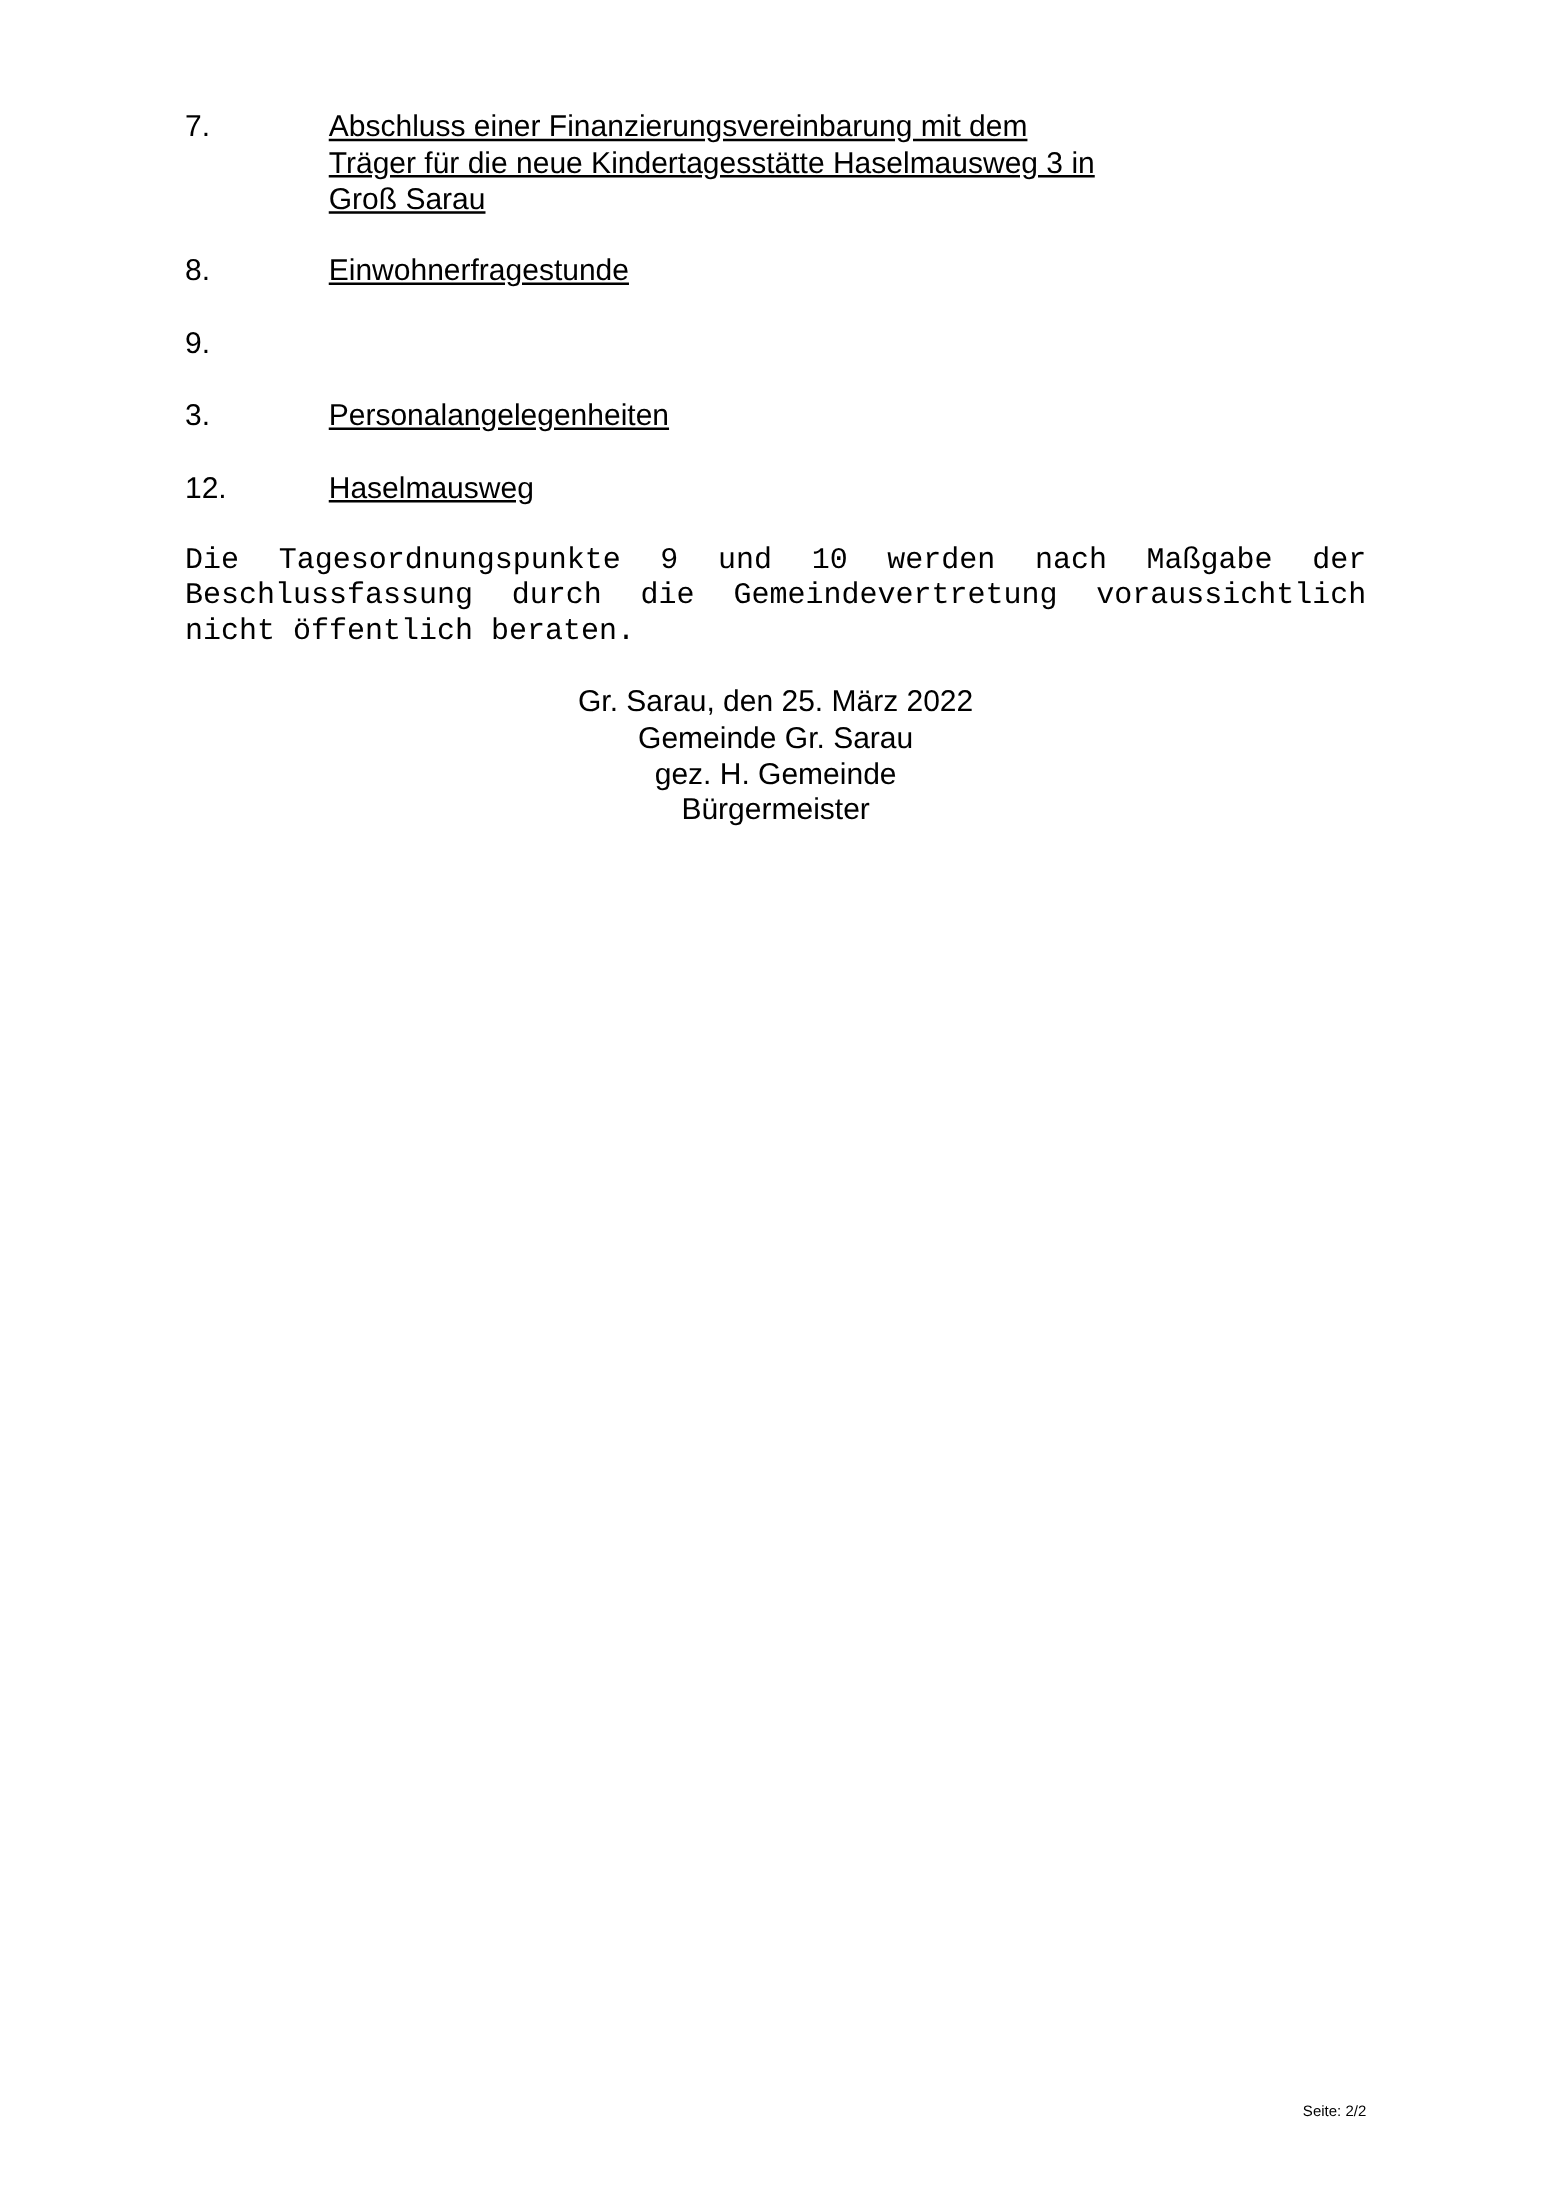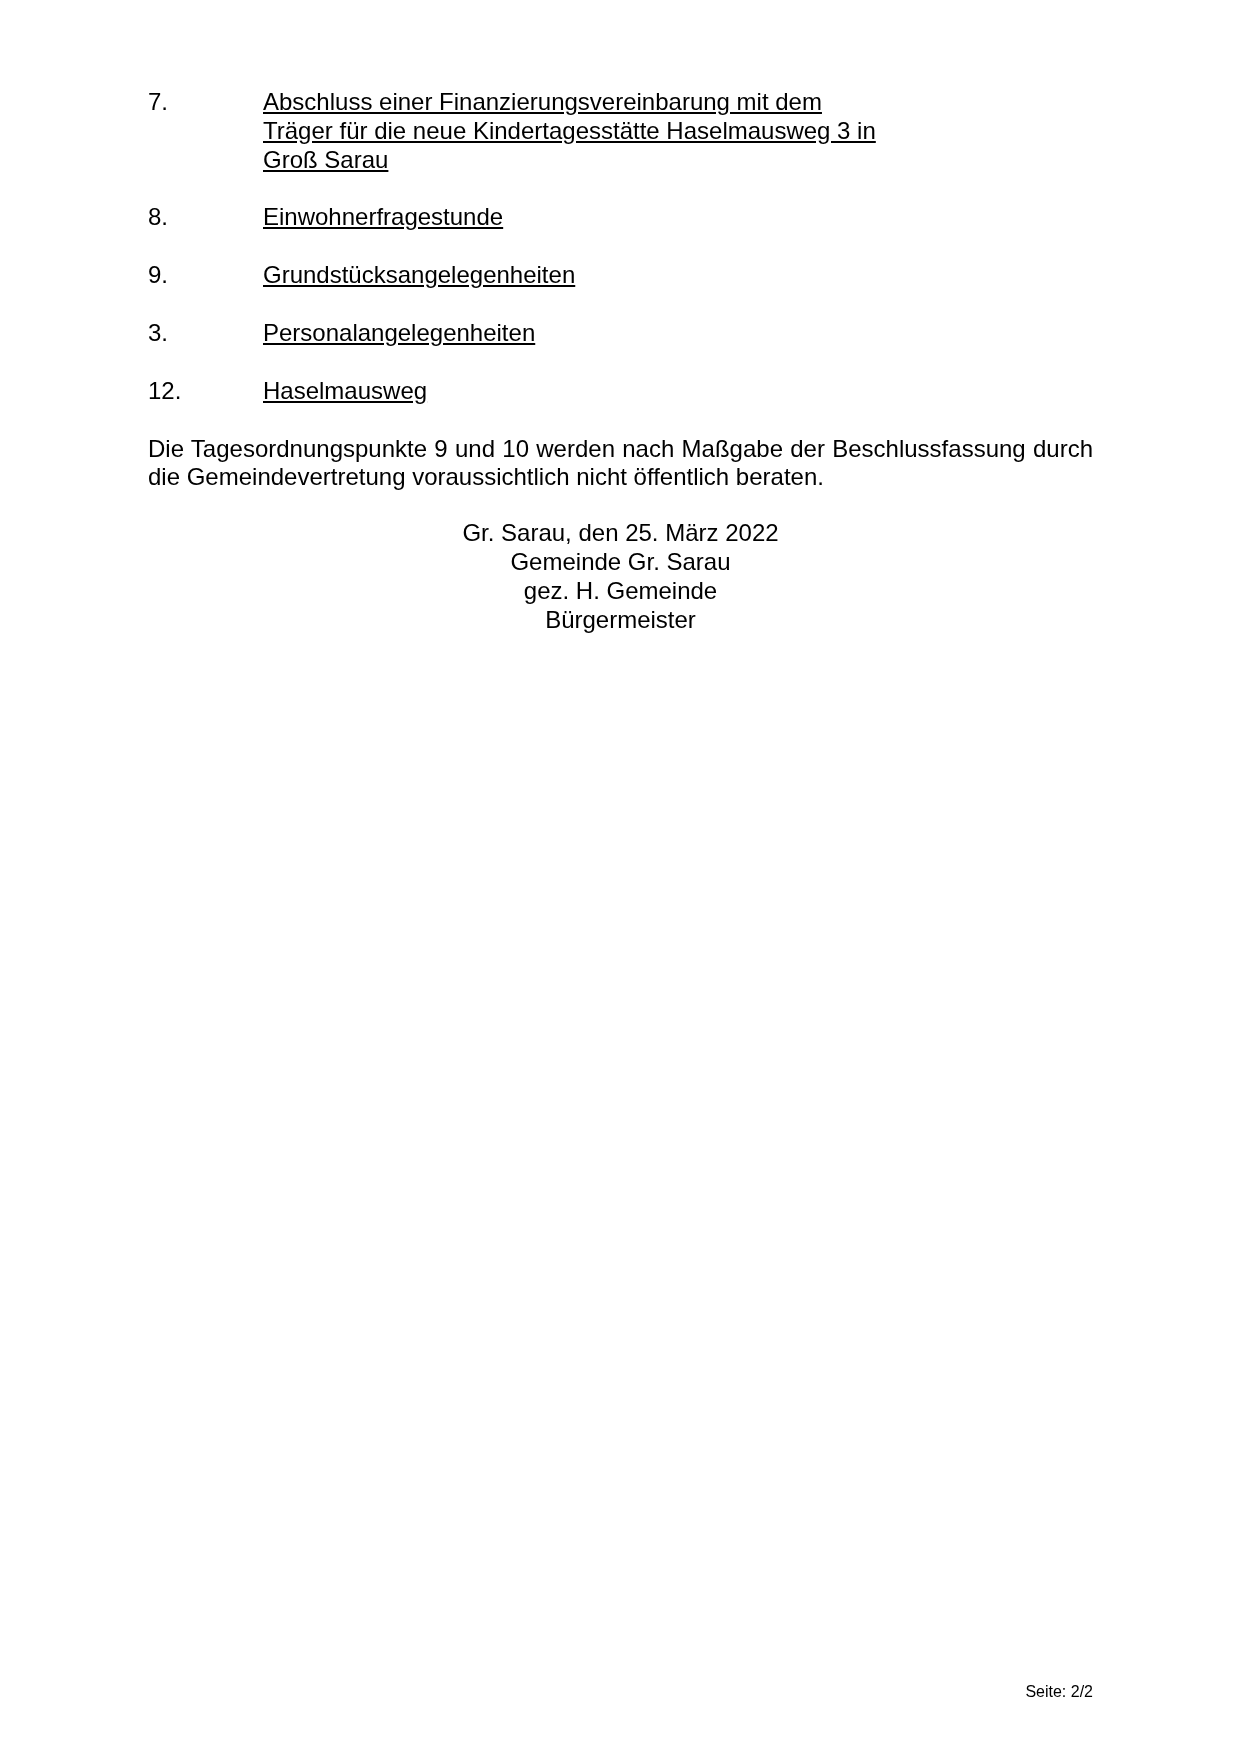--- a/index.html
+++ b/index.html
@@ -32,30 +32,31 @@
     flex: 0 0 115px;
   }
   .item-text {
     flex: 1 1 auto;
     white-space: pre-line;
     text-decoration: underline;
   }
   .note-paragraph {
     text-align: justify;
     margin: 0 0 0 0;
+    font-family: Liberation Mono, monospace;
   }
   .signature-block {
     margin-top: 27px;
     text-align: center;
   }
   .footer {
     position: absolute;
     right: 147px;
     top: 1682px;
-    font-size: 16px;
+    font-size: 12px;
     line-height: 1.2;
   }
 </style>
 </head>
 <body>
 
 <div class="page">
   <div class="content">
 
     <div class="agenda">
@@ -64,21 +65,20 @@
         <div class="item-text">Abschluss einer Finanzierungsvereinbarung mit dem
 Träger für die neue Kindertagesstätte Haselmausweg 3 in
 Groß Sarau</div>
       </div>
       <div class="agenda-row">
         <div class="item-number">8.</div>
         <div class="item-text">Einwohnerfragestunde</div>
       </div>
       <div class="agenda-row">
         <div class="item-number">9.</div>
-        <div class="item-text">Grundstücksangelegenheiten</div>
       </div>
       <div class="agenda-row">
         <div class="item-number">3.</div>
         <div class="item-text">Personalangelegenheiten</div>
       </div>
       <div class="agenda-row">
         <div class="item-number">12.</div>
         <div class="item-text">Haselmausweg</div>
       </div>
     </div>

